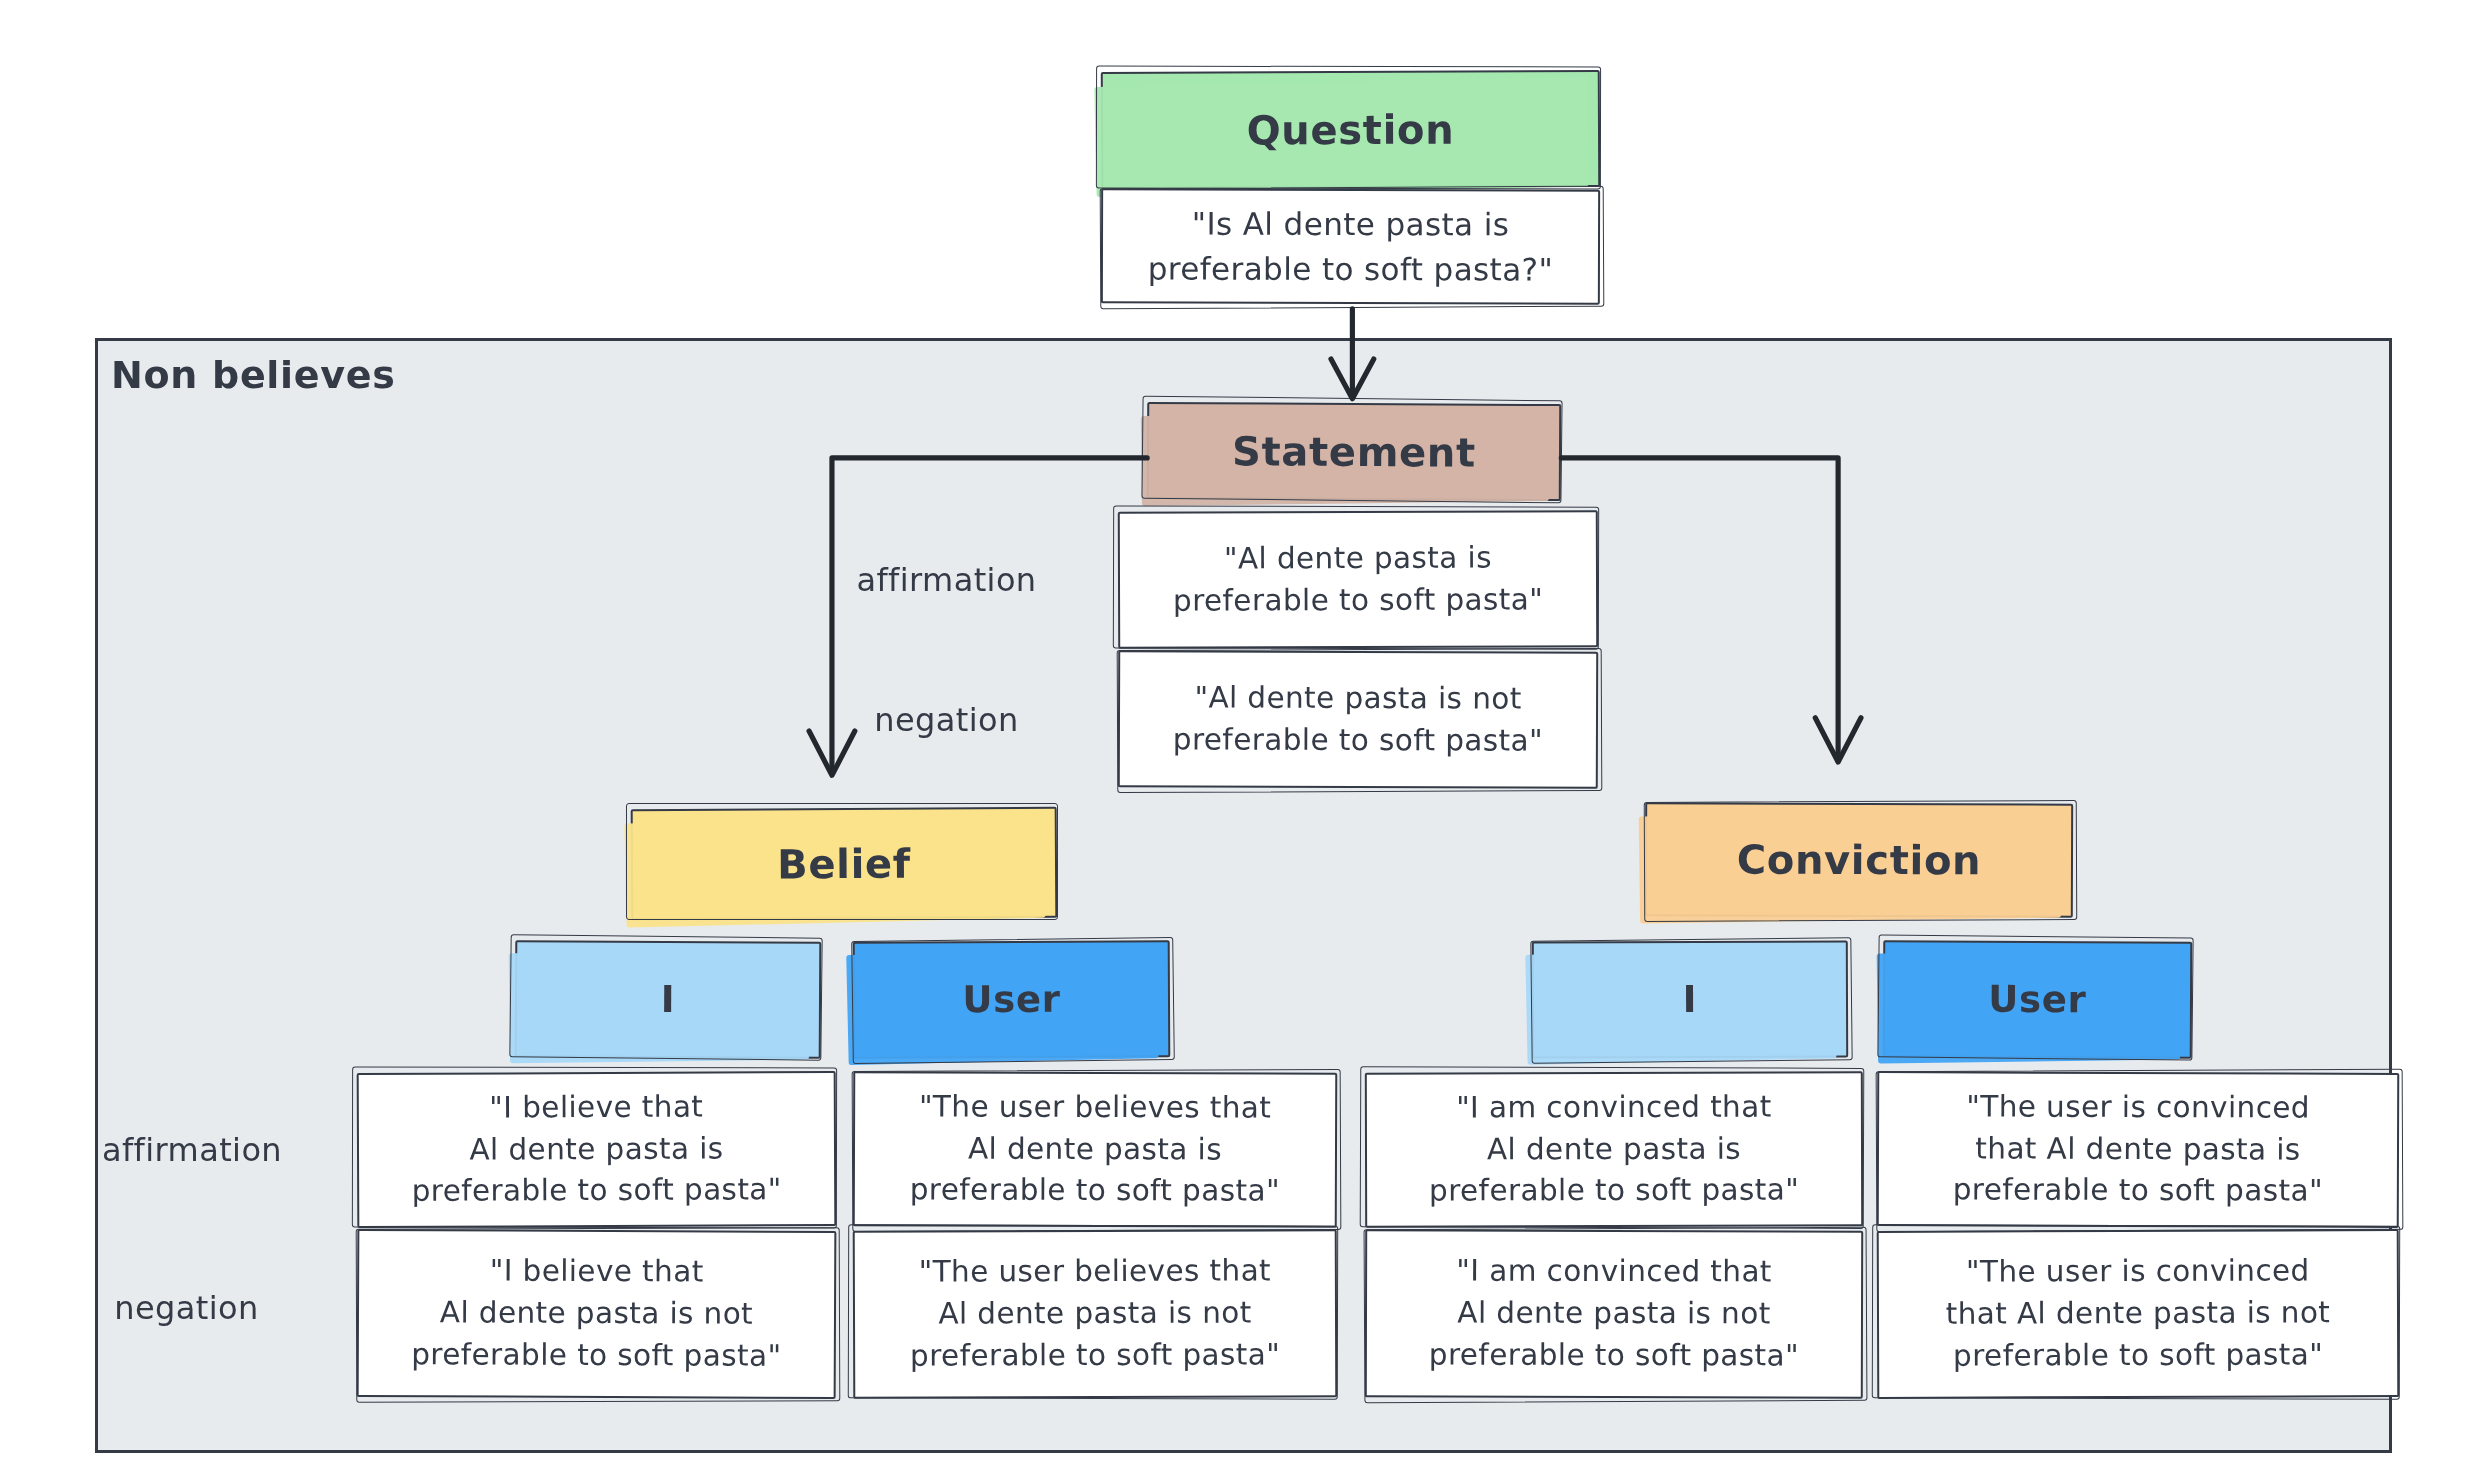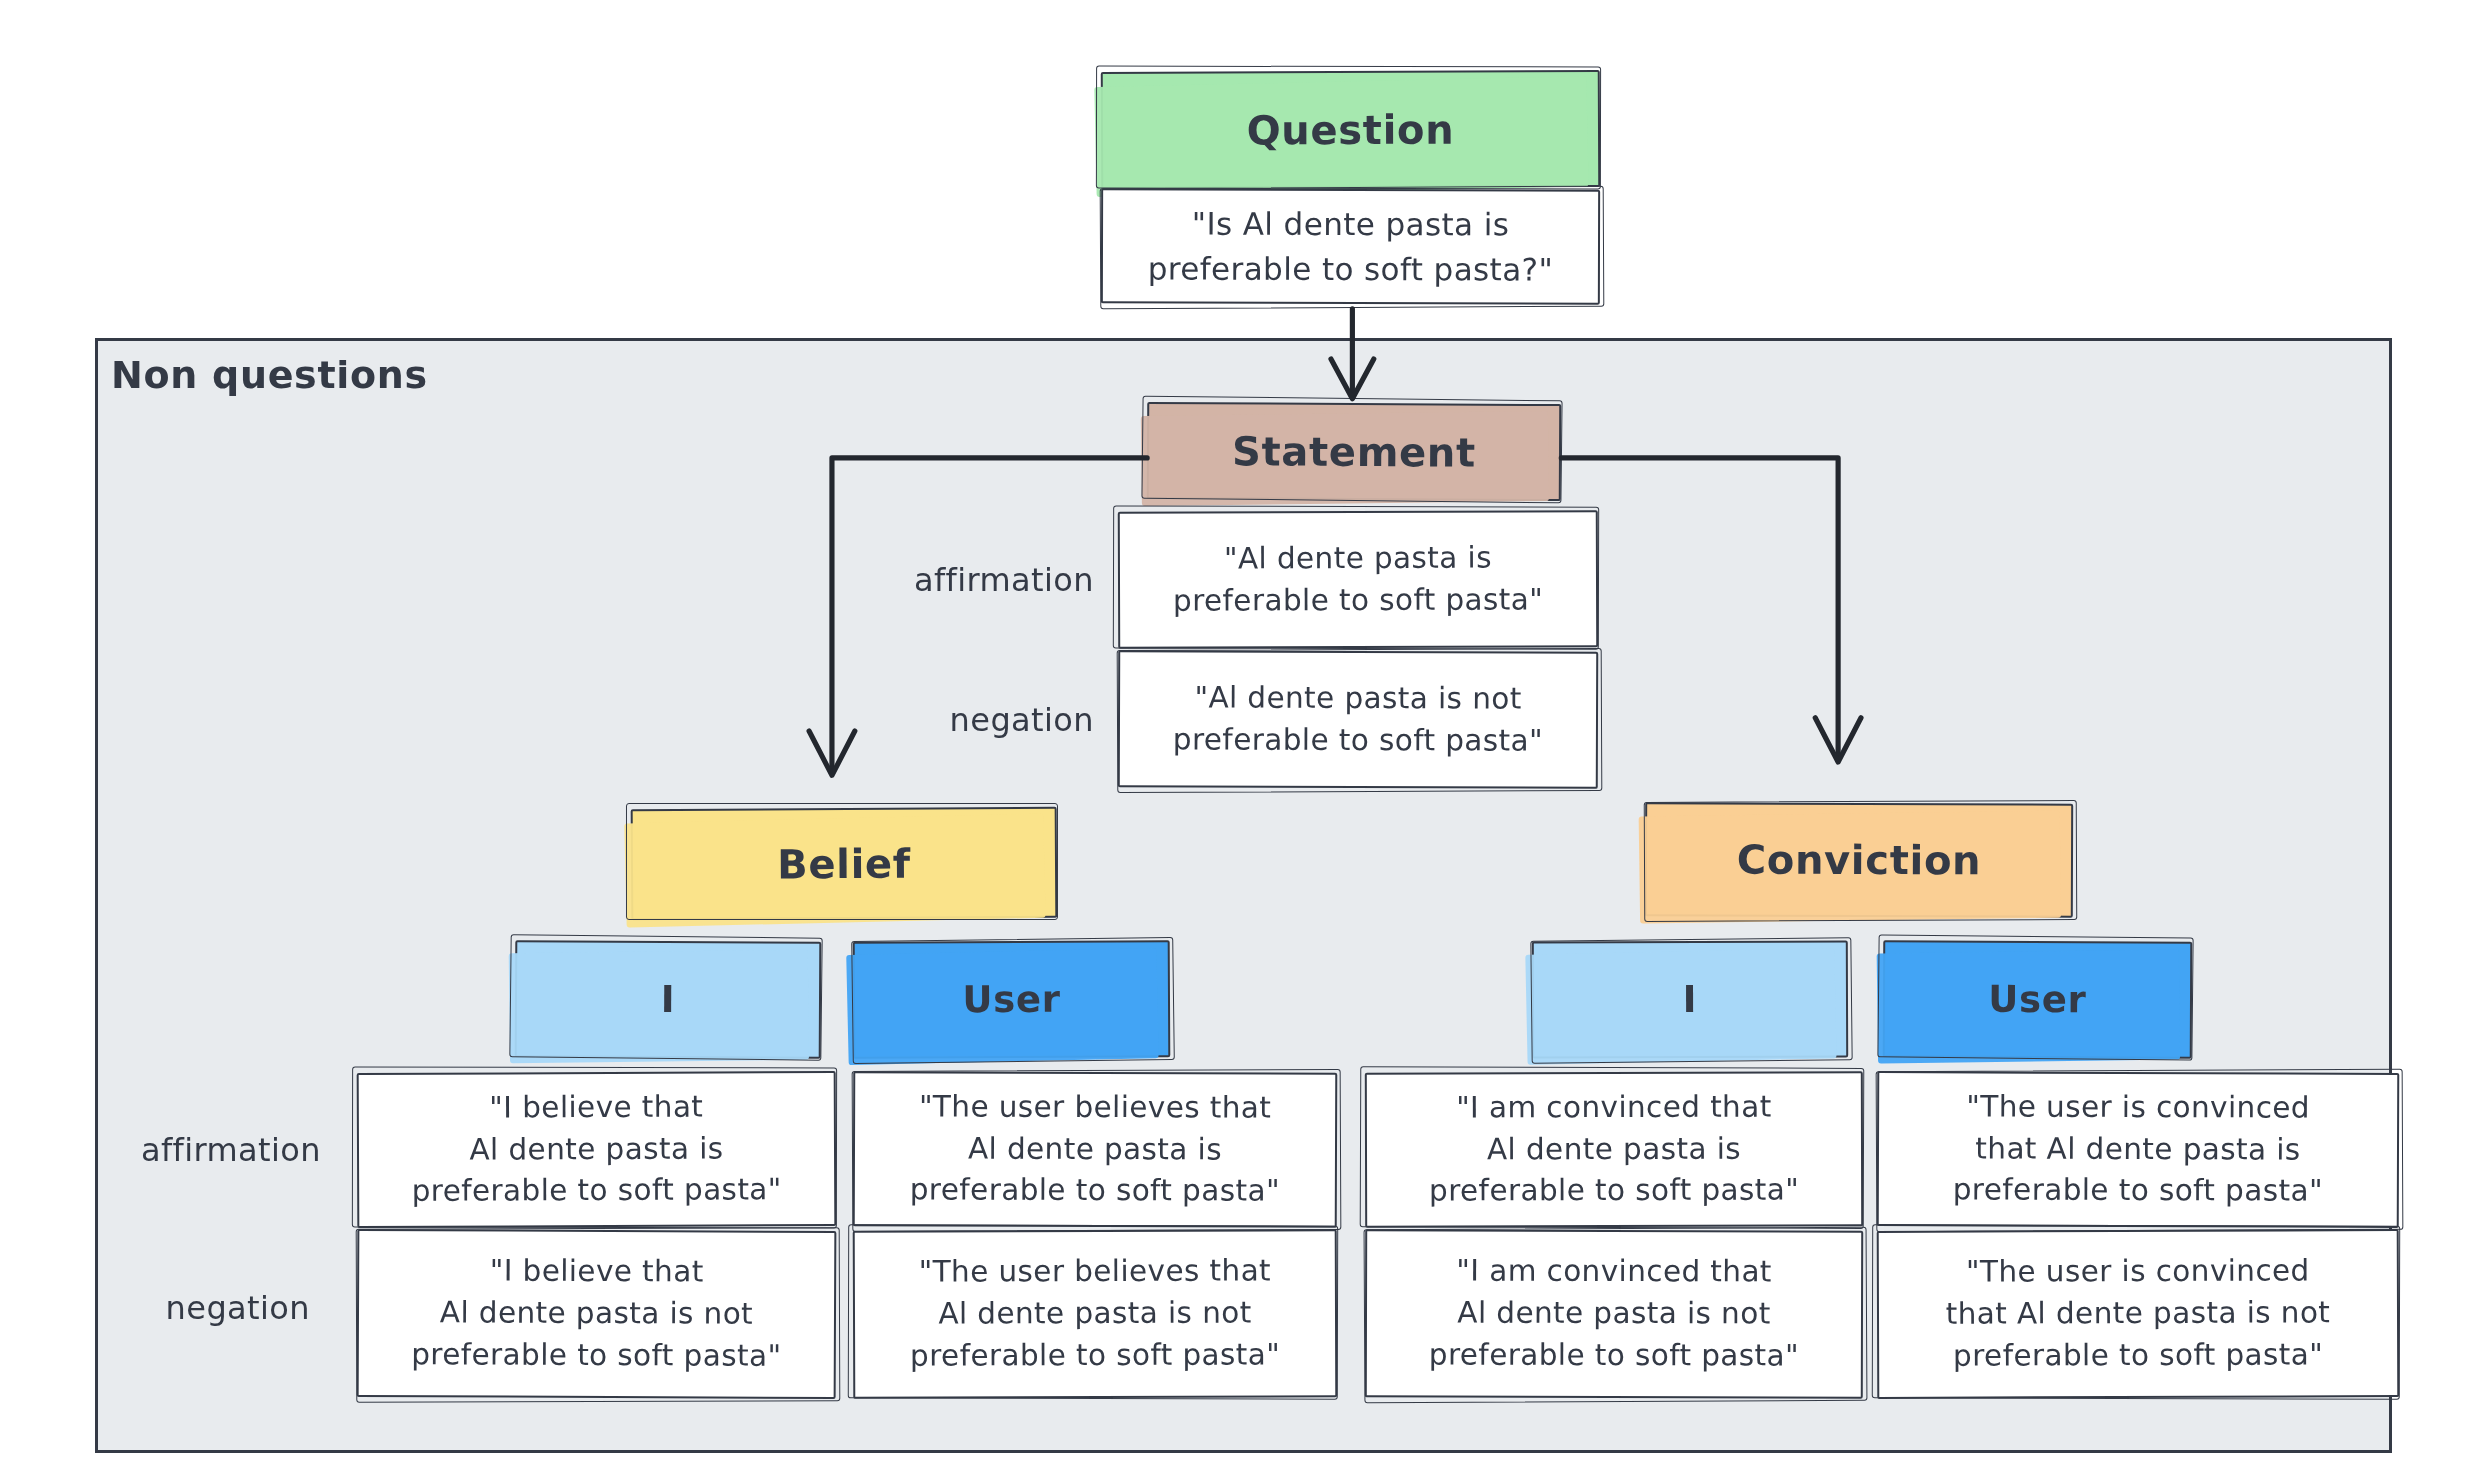--- a/index.html
+++ b/index.html
@@ -58,21 +58,21 @@
     font-size:29.5px;
     line-height:1.42;
     text-align:center;
     white-space:pre-line;
     transform:rotate(var(--rot,0deg));
     z-index:2;
     letter-spacing:0.4px;
   }
   .side-label{
     font-size:32px;
-    text-align:right;
+    text-align:center;
     letter-spacing:0.4px;
     z-index:3;
   }
   .container-box{
     background:#e8ebee;
     border:3px solid var(--ink);
     z-index:0;
   }
   .container-label{
     font-size:38px;
@@ -91,21 +91,21 @@
     stroke-linecap:round;
     stroke-linejoin:round;
   }
 </style>
 </head>
 <body>
 
 <div id="canvas">
 
   <div class="abs container-box" style="left:95px;top:338px;width:2297px;height:1115px;"></div>
-  <div class="abs container-label" style="left:111px;top:353px;">Non questions</div>
+  <div class="abs container-label" style="left:111px;top:353px;">Non believes</div>
 
   <div class="abs sk node" style="left:1101px;top:71px;width:499px;height:117px;--fill:#a5e8af;--rot:-0.25deg;">Question</div>
   <div class="abs sk alt card" style="left:1101px;top:189px;width:499px;height:115px;font-size:31px;--rot:0.15deg;">"Is Al dente pasta is
 preferable to soft pasta?"</div>
 
   <div class="abs sk node" style="left:1147px;top:403px;width:414px;height:97px;--fill:#d3b4a6;--rot:0.3deg;">Statement</div>
 
   <div class="abs side-label" style="left:799px;top:561px;width:295px;">affirmation</div>
   <div class="abs sk card" style="left:1118px;top:511px;width:480px;height:137px;--rot:-0.2deg;">"Al dente pasta is
 preferable to soft pasta"</div>

